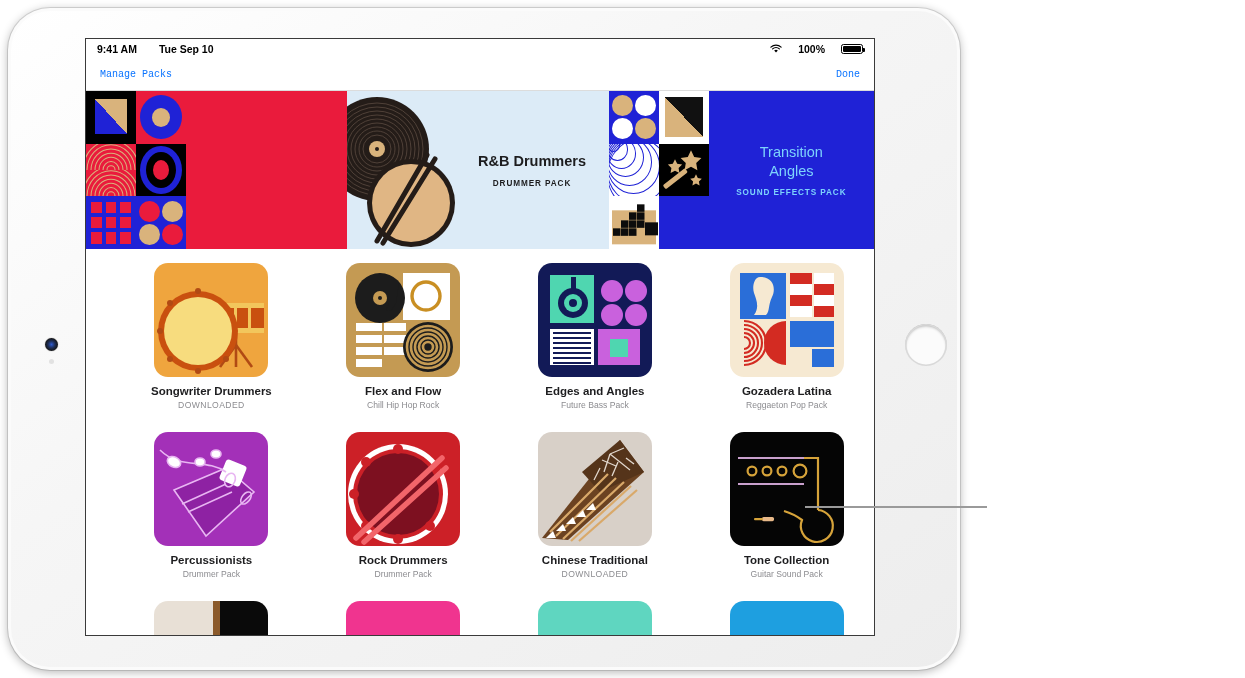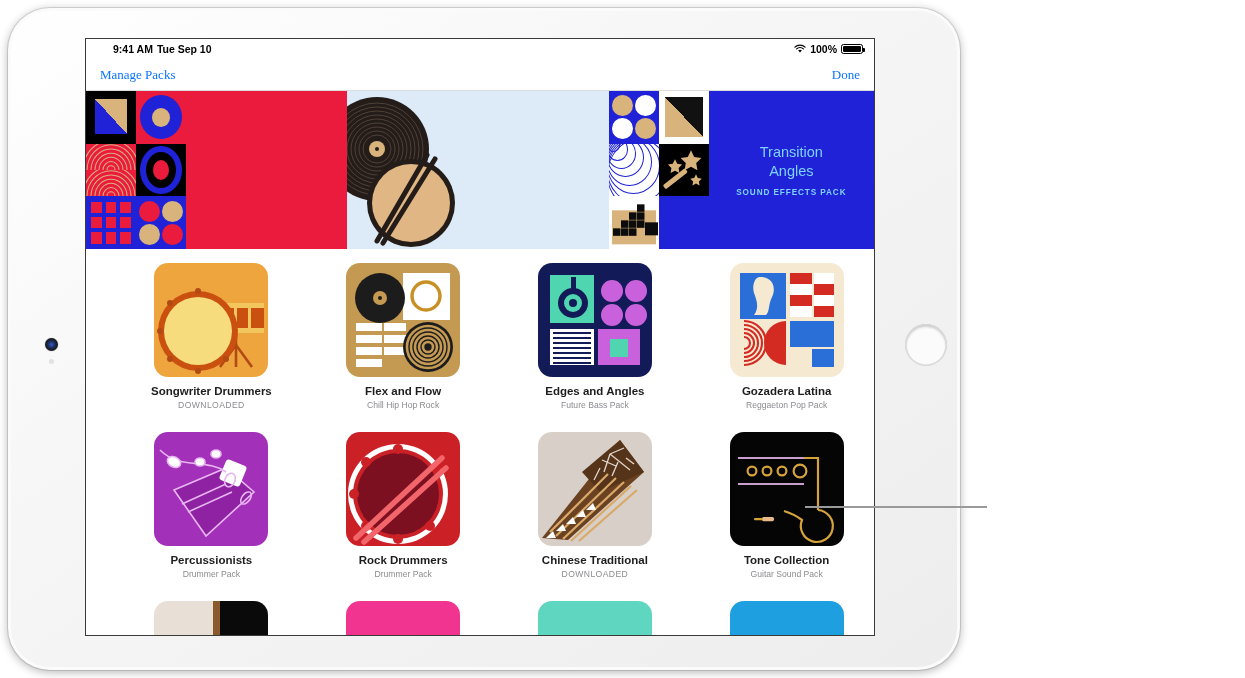--- a/index.html
+++ b/index.html
@@ -58,45 +58,45 @@
     border-top-width: 1px;
   }
 
   
   .statusbar {
     height: 20px; background: #fff;
     display: flex; align-items: center;
     padding: 0 11px;
     font-size: 10.5px; font-weight: bold; color: #000;
   }
-  .sb-left { display: flex; gap: 4px; align-items: center; margin-left: 16px; }
+  .sb-left { display: flex; gap: 22px; align-items: center; }
   .sb-spacer { flex: 1; }
-  .sb-right { display: flex; gap: 4px; align-items: center; }
+  .sb-right { display: flex; gap: 16px; align-items: center; }
   .wifi-icon { display:inline-block; width:12px; height:10px; position:relative; }
   .battery {
     width: 22px; height: 10px; border: 1.2px solid #000;
     border-radius: 2.4px; position: relative; display:inline-block;
   }
   .battery::after {
     content:''; position:absolute; right:-3.2px; top:2.6px;
     width:2px; height:4px; background:#000; border-radius:0 1px 1px 0;
   }
   .battery-fill { position:absolute; left:1px; top:1px; bottom:1px; background:#000; border-radius:1px; }
 
   
   .navbar {
     height: 32px; background: #fff;
     display: flex; align-items: center;
     padding: 0 14px;
     position: relative;
     border-bottom: 1px solid #dcdcdc;
   }
   .nav-btn {
-    font-size: 13px; color: #0b74ff; cursor: pointer;
-    background: none; border: none; font-family: Liberation Serif, serif;
+    font-size: 10px; color: #0b74ff; cursor: pointer;
+    background: none; border: none; font-family: Liberation Mono, monospace;
     padding: 0;
   }
   .nav-title {
     position: absolute; left: 0; right: 0; text-align: center;
     font-size: 13.5px; font-weight: bold; color: #1a1a1a;
     pointer-events: none;
   }
 
   
   .banners { display: flex; height: 158px; width: 100%; }
@@ -331,20 +331,24 @@
             <circle cx="30" cy="58" r="8" fill="#d9b37c"></circle>
             <circle cx="30" cy="58" r="2" fill="#241c18"></circle>
             <circle cx="64" cy="112" r="44" fill="#241c18"></circle>
             <circle cx="64" cy="112" r="39" fill="#e0b684"></circle>
             <g stroke="#241c18" stroke-width="5" stroke-linecap="round">
               <line x1="36" y1="152" x2="88" y2="68"></line>
               <line x1="30" y1="150" x2="80" y2="64"></line>
             </g>
           </svg>
         </div>
+        <div class="banner-text">
+          <div class="banner-title">R&amp;B Drummers</div>
+          <div class="banner-sub">DRUMMER PACK</div>
+        </div>
       </div>
 
       <div class="banner b3">
         <div class="banner-art">
           <div class="g1">
 
             <div class="cellBl">
                 <div class="quad4">
               <i style="background:#d9b37c"></i>
                   <i style="background:#ffffff"></i>

